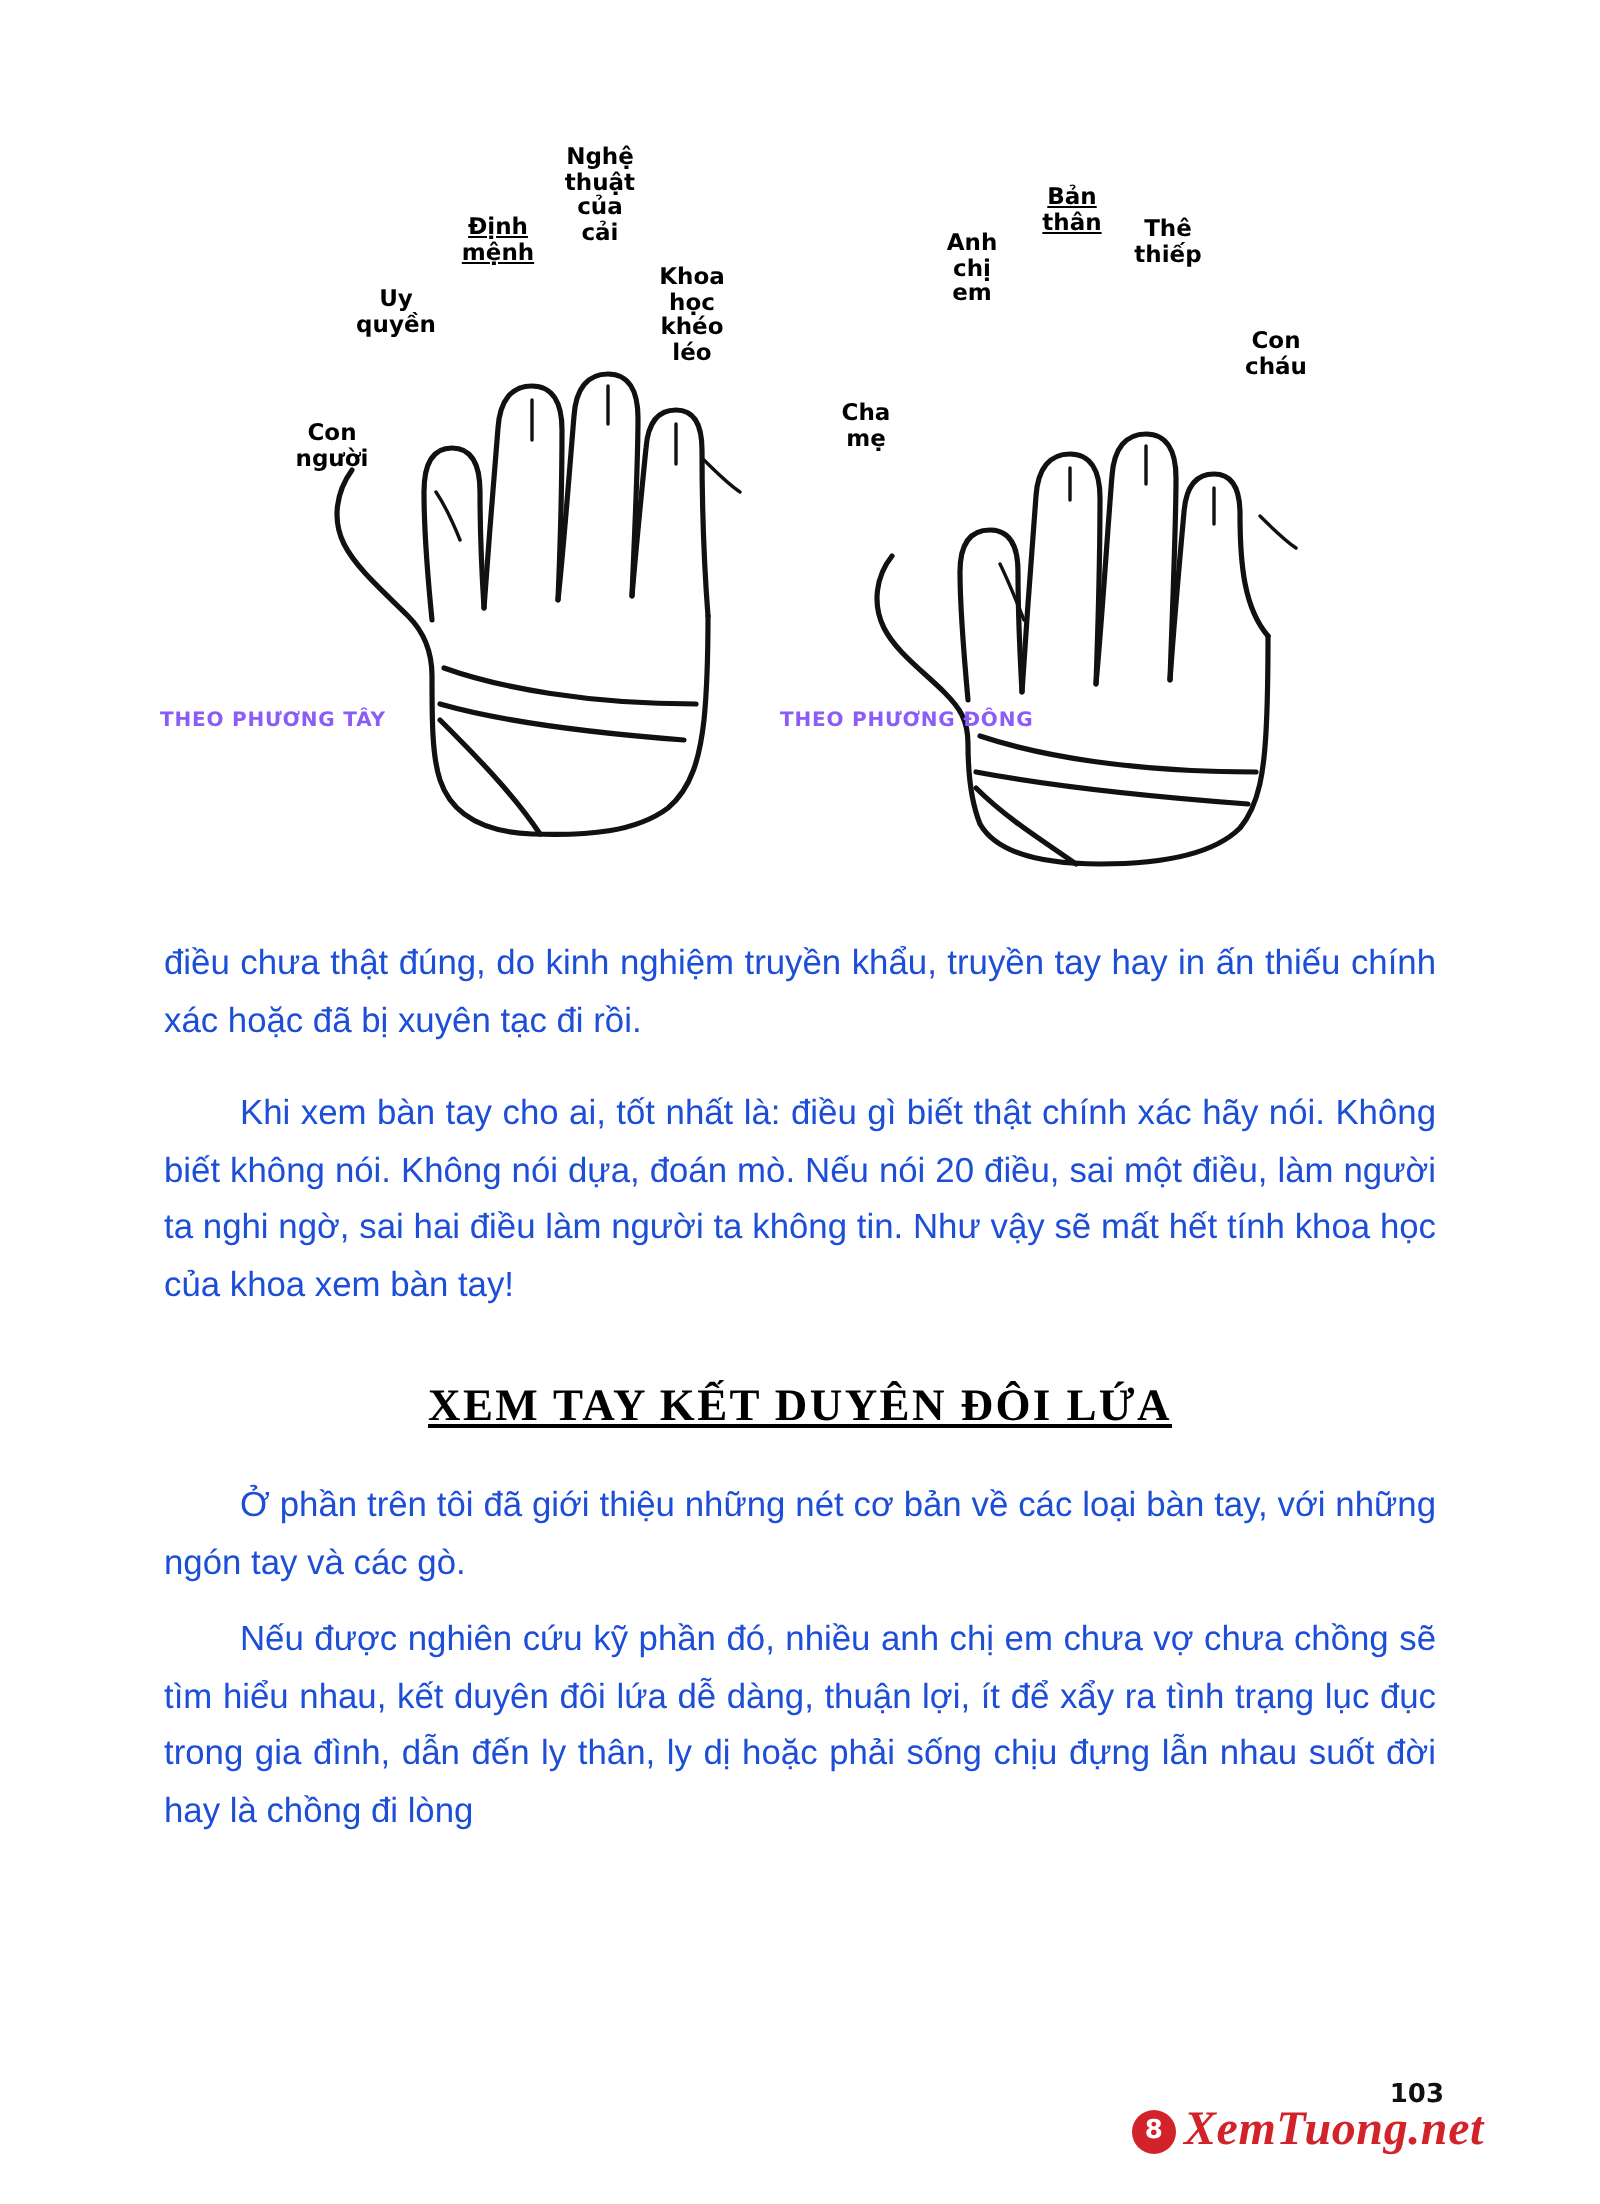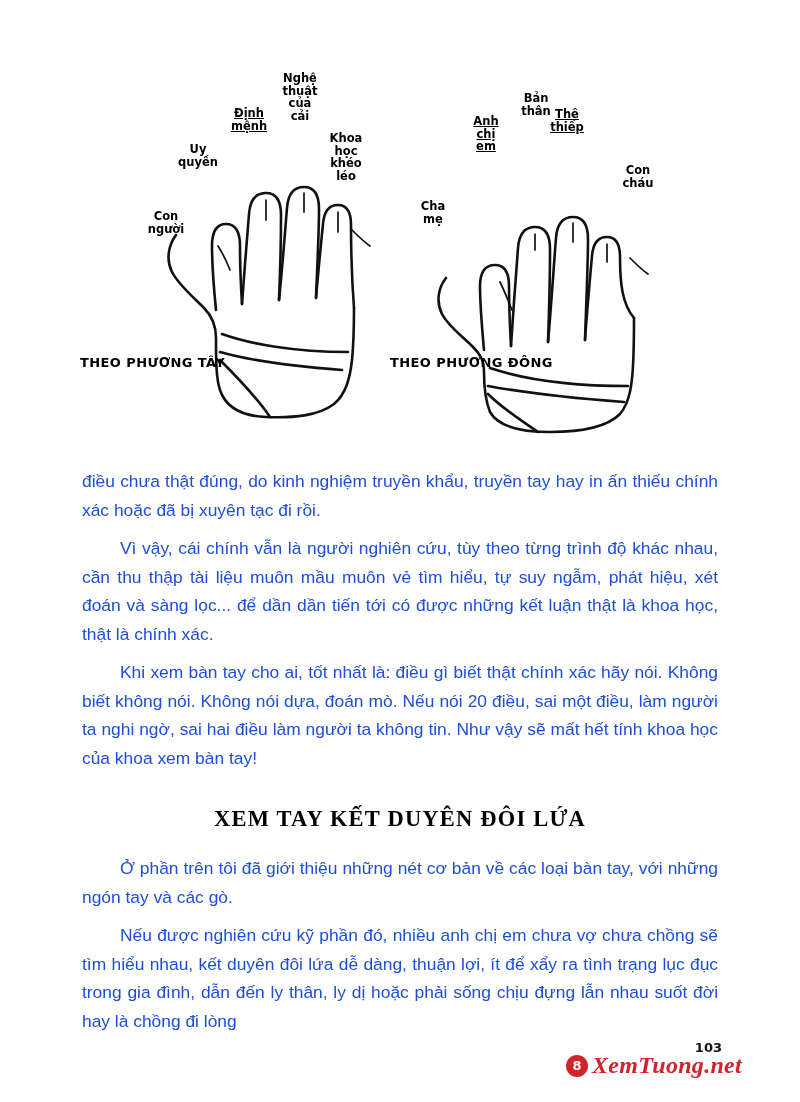--- a/index.html
+++ b/index.html
@@ -48,23 +48,23 @@
     line-height: 12.5px;
     color: #000;
     text-align: center;
     white-space: pre-line;
   }
 
   .caption {
     position: absolute;
     font-family: "DejaVu Sans", sans-serif;
     font-weight: bold;
-    font-size: 13px;
+    font-size: 10px;
     letter-spacing: 0.4px;
-    color: #000000;
+    color: #8b5cf6;
   }
   .caption.west { left: 80px; top: 355px; }
   .caption.east { left: 390px; top: 355px; }
 
   
   .body-text {
     position: absolute;
     left: 82px;
     top: 467px;
     width: 636px;
@@ -84,20 +84,21 @@
   .spacer-sm { height: 8px; }
 
   h2.section-title {
     font-family: "Liberation Serif", serif;
     font-weight: bold;
     font-size: 22.5px;
     letter-spacing: 1.2px;
     text-align: center;
     margin: 34px 0 22px 0;
     color: #000;
+    text-decoration: underline;
   }
 
   
   .page-number {
     position: absolute;
     right: 78px;
     top: 1040px;
     font-family: "DejaVu Sans", sans-serif;
     font-size: 13px;
     font-weight: bold;
@@ -248,39 +249,38 @@
 thuật
 của
 cải</span>
       <span class="hlabel" style="left:242px; top:72px; width:48px;">Khoa
 học
 khéo
 léo</span>
 
       <span class="hlabel" style="left:330px; top:140px; width:46px;">Cha
 mẹ</span>
-      <span class="hlabel" style="left:382px; top:55px; width:48px;text-decoration:underline;">Anh
+      <span class="hlabel" style="left:382px; top:55px; width:48px;">Anh
 chị
 em</span>
-      <span class="hlabel" style="left:432px; top:32px; width:48px;">Bản
+      <span class="hlabel" style="left:432px; top:32px; width:48px;text-decoration:underline;">Bản
 thân</span>
-      <span class="hlabel" style="left:463px; top:48px; width:48px;text-decoration:underline;">Thê
+      <span class="hlabel" style="left:480px; top:48px; width:48px;">Thê
 thiếp</span>
       <span class="hlabel" style="left:534px; top:104px; width:48px;">Con
 cháu</span>
     </div>
   </div>
 
   <span class="caption west">THEO PHƯƠNG TÂY</span>
   <span class="caption east">THEO PHƯƠNG ĐÔNG</span>
 
   <div class="body-text">
     <p>điều chưa thật đúng, do kinh nghiệm truyền khẩu, truyền tay hay in ấn thiếu chính xác hoặc đã bị xuyên tạc đi rồi.</p>
     <div class="spacer-sm"></div>
-    <p class="indent">Vì vậy, cái chính vẫn là người nghiên cứu, tùy theo từng trình độ khác nhau, cần thu thập tài liệu muôn mầu muôn vẻ tìm hiểu, tự suy ngẫm, phát hiệu, xét đoán và sàng lọc... để dần dần tiến tới có được những kết luận thật là khoa học, thật là chính xác.</p>
     <div class="spacer-sm"></div>
     <p class="indent">Khi xem bàn tay cho ai, tốt nhất là: điều gì biết thật chính xác hãy nói. Không biết không nói. Không nói dựa, đoán mò. Nếu nói 20 điều, sai một điều, làm người ta nghi ngờ, sai hai điều làm người ta không tin. Như vậy sẽ mất hết tính khoa học của khoa xem bàn tay!</p>
 
     <h2 class="section-title">XEM TAY KẾT DUYÊN ĐÔI LỨA</h2>
 
     <p class="indent">Ở phần trên tôi đã giới thiệu những nét cơ bản về các loại bàn tay, với những ngón tay và các gò.</p>
     <div class="spacer-sm"></div>
     <p class="indent">Nếu được nghiên cứu kỹ phần đó, nhiều anh chị em chưa vợ chưa chồng sẽ tìm hiểu nhau, kết duyên đôi lứa dễ dàng, thuận lợi, ít để xẩy ra tình trạng lục đục trong gia đình, dẫn đến ly thân, ly dị hoặc phải sống chịu đựng lẫn nhau suốt đời hay là chồng đi lòng</p>
   </div>
 

